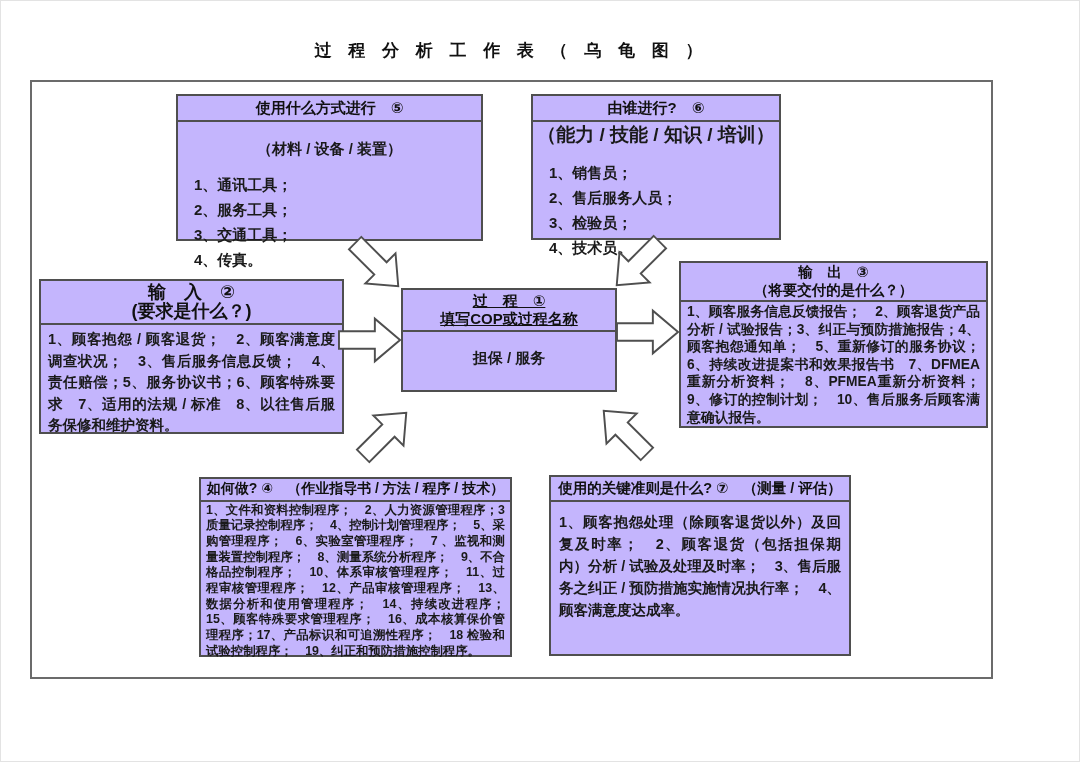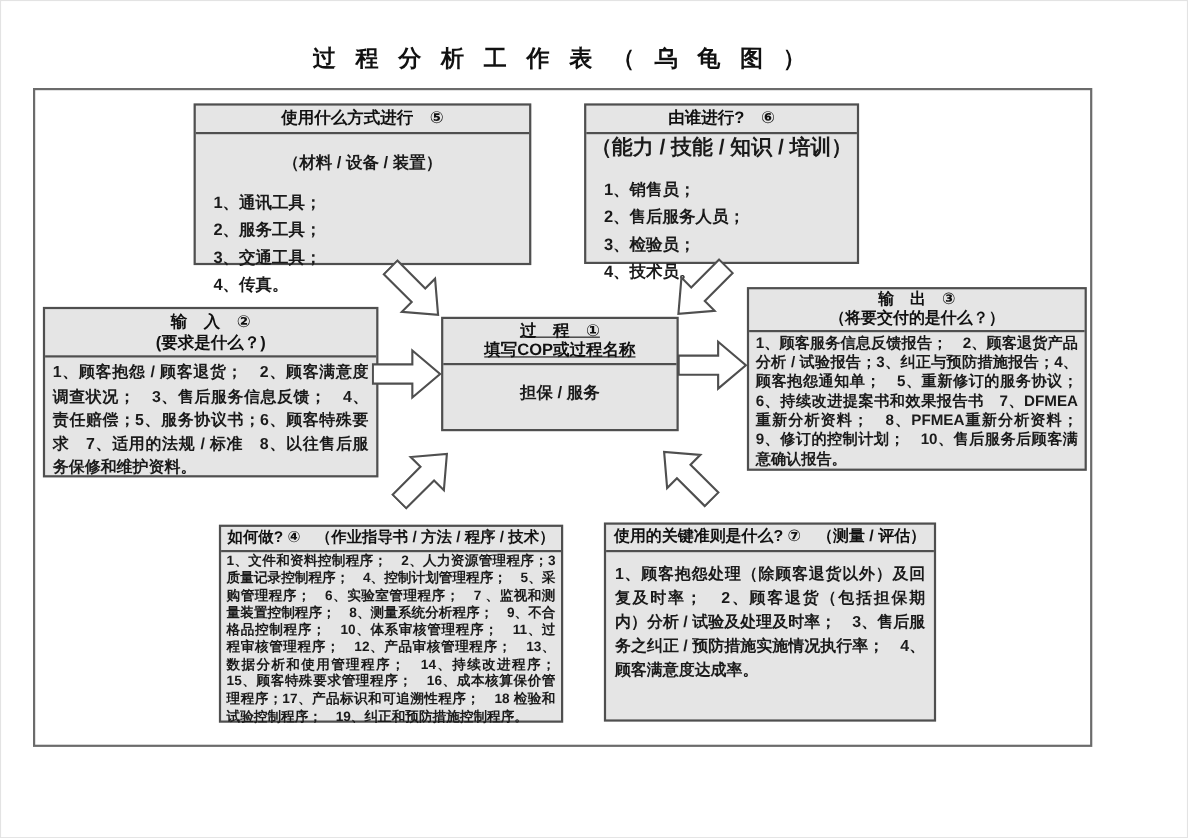--- a/index.html
+++ b/index.html
@@ -9,29 +9,29 @@
     font-family:"Liberation Sans","DejaVu Sans",sans-serif;
     color:#1a1a1a;
   }
   .page {
     position:relative; width:1080px; height:762px;
     background:#ffffff; border:1px solid #e3e3e3; box-sizing:border-box;
     overflow:hidden;
   }
   .diagram-title {
     position:absolute; left:29px; top:38px; width:963px;
-    text-align:center; font-size:21px; font-weight:700;
+    text-align:center; font-size:17px; font-weight:700;
     letter-spacing:6px; color:#111;
   }
   .frame {
     position:absolute; left:29px; top:79px; width:963px; height:599px;
     border:2px solid #6b6b6b; box-sizing:border-box;
   }
   .box {
-    position:absolute; border:2px solid #4f4f4f; background:#e5e5e5;
+    position:absolute; border:2px solid #4f4f4f; background:#c4b5fd;
     box-sizing:border-box; line-height:1.25;
   }
   .box-header {
     text-align:center; font-weight:700; border-bottom:2px solid #4f4f4f;
     color:#111;
   }
   .box-subtitle { text-align:center; font-weight:700; }
   .box-body { text-align:justify; font-weight:600; }
 
   
@@ -43,21 +43,21 @@
 
   
   .box-who { left:530px; top:93px; width:250px; height:146px; }
   .box-who .box-header { font-size:15px; padding:3px 0 2px; }
   .box-who .box-subtitle { font-size:19px; padding-top:1px; }
   .box-who .box-list { margin:13px 0 0 16px; font-size:15px; font-weight:700; }
   .box-who .list-item { line-height:25px; }
 
   
   .box-input { left:38px; top:278px; width:305px; height:155px; }
-  .box-input .box-header { font-size:15px; padding:2px 0; line-height:19px;text-align:center; }
+  .box-input .box-header { font-size:18px; padding:2px 0; line-height:19px;text-align:center; }
   .box-input .box-body { font-size:14.5px; line-height:21.5px; padding:4px 7px; }
 
   
   .box-process { left:400px; top:287px; width:216px; height:104px; }
   .box-process .box-header { font-size:15px; padding:2px 0; line-height:18px;text-decoration:underline; }
   .box-process .box-body { font-size:15px; text-align:center; padding-top:17px; font-weight:700; }
 
   
   .box-output { left:678px; top:260px; width:309px; height:167px; }
   .box-output .box-header { font-size:14.5px; padding:1px 0; line-height:17.5px; }

